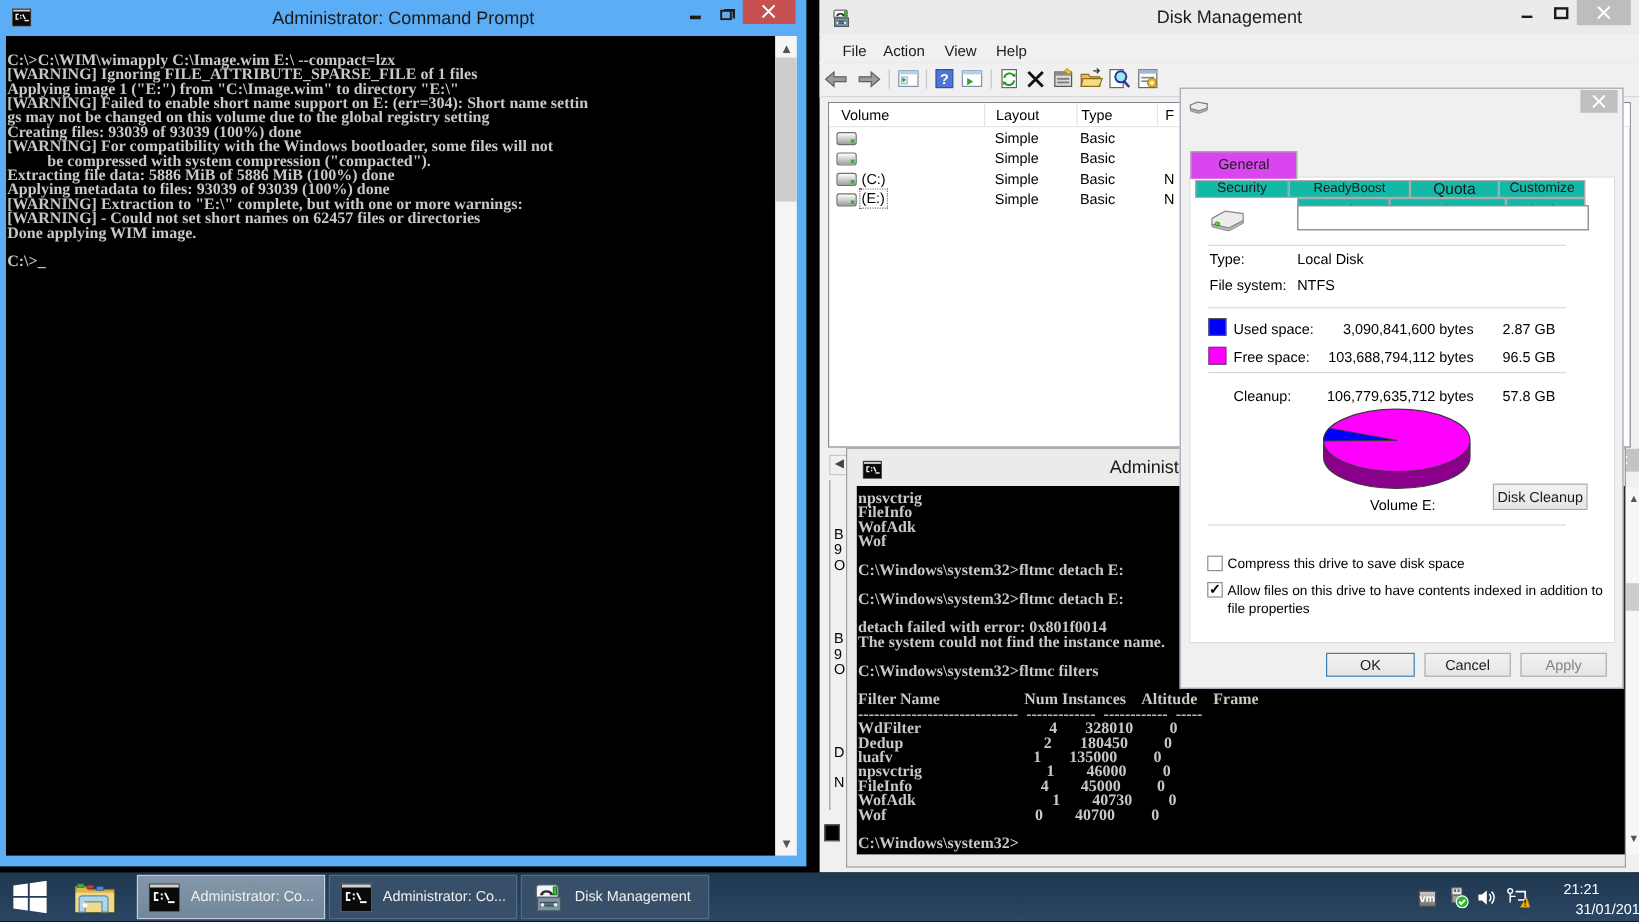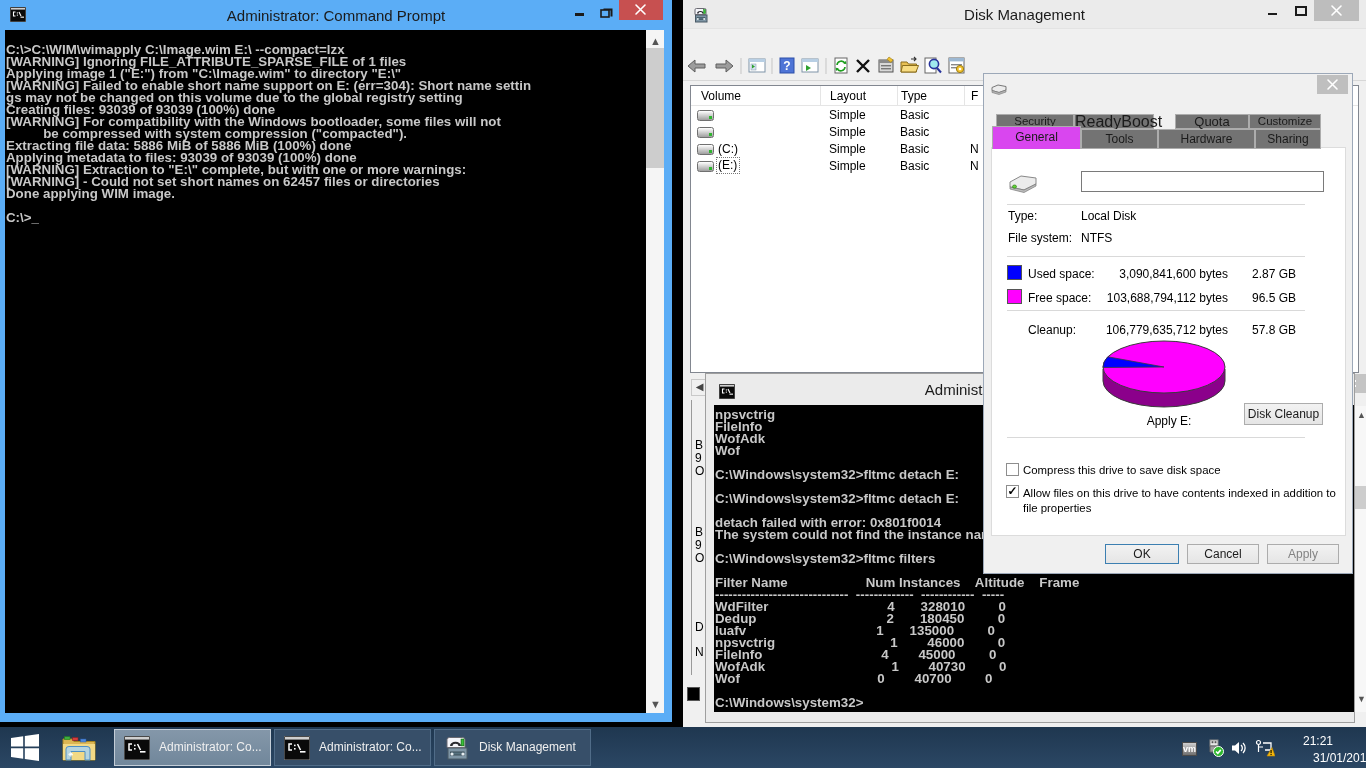--- a/index.html
+++ b/index.html
@@ -1,19 +1,19 @@
 <!DOCTYPE html>
 <html><head>
 <meta charset="utf-8">
 <style>
   html,body{margin:0;padding:0;}
   body{width:1366px;height:768px;overflow:hidden;background:#000;position:relative;
        font-family:"Liberation Sans", sans-serif;}
   .abs{position:absolute;}
-  .con{font-family:Liberation Sans, sans-serif;font-weight:bold;font-size:13.3px;
+  .con{font-family:Liberation Serif, serif;font-weight:bold;font-size:13.3px;
        line-height:12px;color:#c8c8c8;white-space:pre;letter-spacing:0.02px;}
   .t12{font-size:12px;color:#000;}
 </style>
 </head>
 <body>
 
 <div class="abs" id="dm" style="left:683px;top:0;width:683px;height:727px;background:#f0f0f0;">
 
   <div class="abs" style="left:0;top:0;width:683px;height:28px;background:#ebebeb;border-bottom:1px solid #e3e3e3;"></div>
   <div class="abs" id="dm-icon" style="left:10px;top:7px;width:16px;height:16px;">
@@ -28,20 +28,26 @@
    </svg></div>
   <div class="abs" style="left:0;top:6px;width:683px;text-align:center;font-size:15px;color:#1b1b1b;">Disk Management</div>
   <div class="abs" style="left:585px;top:13px;width:9px;height:2px;background:#1b1b1b;"></div>
   <div class="abs" style="left:612px;top:6px;width:8px;height:6px;border:2px solid #1b1b1b;background:#ebebeb;"></div>
   <div class="abs" style="left:631px;top:0;width:45px;height:21px;background:#bdbdbd;">
       <svg width="45" height="21" style="position:absolute;left:0;top:0;">
         <path d="M18,6 L27,15 M27,6 L18,15" stroke="#fff" stroke-width="1.6" stroke-linecap="round"></path>
       </svg>
     </div>
 
+  <div class="abs" style="left:0;top:28px;width:683px;height:24px;background:#f0f0f0;border-bottom:1px solid #d7d7d7;font-size:12.5px;color:#1b1b1b;">
+    <span class="abs" style="left:19px;top:8px;">File</span>
+    <span class="abs" style="left:53px;top:8px;">Action</span>
+    <span class="abs" style="left:104px;top:8px;">View</span>
+    <span class="abs" style="left:147px;top:8px;">Help</span>
+  </div>
 
   <div class="abs" id="dm-toolbar" style="left:0;top:52px;width:683px;height:28px;background:#f0f0f0;border-bottom:1px solid #d7d7d7;">
     <svg width="300" height="28" viewBox="0 0 300 28">
 
       <path d="M12,8 L12,12 L22,12 L22,16 L12,16 L12,20 L5,14 Z" fill="#9c9c9c" stroke="#5e5e5e" stroke-width="1"></path>
 
       <path d="M43,8 L43,12 L33,12 L33,16 L43,16 L43,20 L50,14 Z" fill="#9c9c9c" stroke="#5e5e5e" stroke-width="1"></path>
       <line x1="58" y1="6" x2="58" y2="22" stroke="#c5c5c5"></line>
 
       <rect x="66" y="7" width="16" height="13" fill="#fff" stroke="#7e93a7"></rect>
@@ -201,21 +207,21 @@
       </svg></div>
   <div class="abs" style="left:333px;top:1px;width:31px;height:19px;background:#bfbfbf;">
       <svg width="31" height="19" style="position:absolute;left:0;top:0;">
         <path d="M11,5 L20,14 M20,5 L11,14" stroke="#fff" stroke-width="1.6" stroke-linecap="round"></path>
       </svg>
     </div>
 
   <div class="abs" style="left:7px;top:73px;width:355px;height:389px;background:#fff;border:1px solid #dcdcdc;box-sizing:border-box;"></div>
 
   <div class="abs tabu" style="left:12px;top:40px;width:78px;height:15px;line-height:13px;font-size:11.5px;">Security</div>
-  <div class="abs tabu" style="left:90px;top:40px;width:80px;height:15px;line-height:13px;font-size:16px;">ReadyBoost</div>
+  <div class="abs tabu" style="left:90px;top:40px;width:101px;height:15px;line-height:13px;font-size:11px;">ReadyBoost</div>
   <div class="abs tabu" style="left:191px;top:40px;width:74px;height:15px;line-height:13px;font-size:13px;">Quota</div>
   <div class="abs tabu" style="left:265px;top:40px;width:72px;height:15px;line-height:13px;font-size:11.5px;">Customize</div>
 
   <div class="abs tabs" style="left:8px;top:52px;width:89px;height:23px;">General</div>
   <div class="abs tabu" style="left:97px;top:55px;width:77px;height:20px;line-height:19px;">Tools</div>
   <div class="abs tabu" style="left:174px;top:55px;width:97px;height:20px;line-height:19px;">Hardware</div>
   <div class="abs tabu" style="left:271px;top:55px;width:66px;height:20px;line-height:19px;">Sharing</div>
 
   <div class="abs" id="drive-icon32" style="left:23px;top:100px;width:32px;height:19px;">
    <svg width="32" height="19">
@@ -242,21 +248,21 @@
   <span class="abs t12" style="left:44px;top:249px;">Cleanup:</span>
   <span class="abs t12" style="left:110px;top:249px;width:134px;text-align:right;">106,779,635,712 bytes</span>
   <span class="abs t12" style="left:268px;top:249px;">57.8 GB</span>
   <div class="abs" id="pie" style="left:112px;top:262px;width:136px;height:82px;">
     <svg width="136" height="82" viewBox="0 0 136 82">
       <path d="M7,33 L7,45 A61,26 0 0 0 129,45 L129,33" fill="#8b008b" stroke="#3a3a3a" stroke-width="1"></path>
       <ellipse cx="68" cy="31" rx="61" ry="26" fill="#ff00ff" stroke="#3a3a3a" stroke-width="1"></ellipse>
       <path d="M68,31 L11.85,20.8 A61,26 0 0 0 7.0,31.5 Z" fill="#0000ff" stroke="#3a3a3a" stroke-width="0.8"></path>
     </svg>
   </div>
-  <span class="abs t12" style="left:0;top:340px;width:370px;text-align:center;">Apply E:</span>
+  <span class="abs t12" style="left:0;top:340px;width:370px;text-align:center;">Volume E:</span>
   <div class="abs btn" style="left:260px;top:329px;width:79px;height:22px;line-height:20px;">Disk Cleanup</div>
   <div class="abs sep" style="left:23px;top:363px;"></div>
   <div class="abs cb" style="left:22px;top:389px;"></div>
   <span class="abs" style="left:39px;top:390px;font-size:11.4px;color:#000;">Compress this drive to save disk space</span>
   <div class="abs cb" style="left:22px;top:411px;">✓</div>
   <span class="abs" style="left:39px;top:412px;width:330px;line-height:15px;font-size:11.4px;color:#000;">Allow files on this drive to have contents indexed in addition to<br>file properties</span>
 
   <div class="abs btn" style="left:121px;top:470px;width:74px;height:20px;border-color:#3c7fb1;">OK</div>
   <div class="abs btn" style="left:203px;top:470px;width:72px;height:20px;">Cancel</div>
   <div class="abs btn" style="left:283px;top:470px;width:72px;height:20px;color:#838383;">Apply</div>
@@ -392,22 +398,22 @@
      <path d="M8,4 L16,4 L16,11 L10,11" fill="none" stroke="#fff" stroke-width="1.3"></path>
      <path d="M12,17 L17,8.5 L20,17 Z" fill="#f6b70c" stroke="#c08a00" stroke-width="0.6"></path>
      <rect x="15.4" y="11" width="1.4" height="3" fill="#3a2d00"></rect>
      <rect x="15.4" y="14.8" width="1.4" height="1.3" fill="#3a2d00"></rect>
    </svg></div>
   <div class="abs" style="left:1289px;top:7px;width:58px;text-align:center;color:#fff;font-size:12px;">21:21</div>
   <div class="abs" style="left:1289px;top:24px;width:58px;text-align:right;color:#fff;font-size:12px;margin-left:24px;">31/01/2016</div>
 </div>
 
 <style>
-  .tabu{background:#737373;border:1px solid #acacac;box-sizing:border-box;
-        text-align:center;font-size:12px;color:#1b1b1b;line-height:18px;}
+  .tabu{background:#14b8a6;border:1px solid #acacac;box-sizing:border-box;
+        text-align:center;font-size:12px;color:#1b1b1b;line-height:18px;margin-top:36px;}
   .tabs{background:#d946ef;border:1px solid #acacac;border-bottom:none;box-sizing:border-box;
         text-align:center;font-size:12px;color:#1b1b1b;line-height:20px;}
   .sep{width:298px;height:1px;background:#d9d9d9;}
   .btn{background:linear-gradient(#f2f2f2,#e5e5e5);border:1px solid #acacac;box-sizing:border-box;
        text-align:center;font-size:12px;color:#1b1b1b;line-height:18px;}
   .cb{width:13px;height:13px;background:#fff;border:1px solid #8e8e8e;box-sizing:border-box;
       font-size:12px;line-height:11px;text-align:center;color:#000;font-weight:bold;}
   .tbtn{height:37px;background:#374f69;border:1px solid #506c88;box-sizing:border-box;}
   .tbtn-active{background:linear-gradient(#8497a9,#71879b);border-color:#c3cdd7;}
   .tlab{color:#f0f0f0;font-size:12px;white-space:nowrap;}

